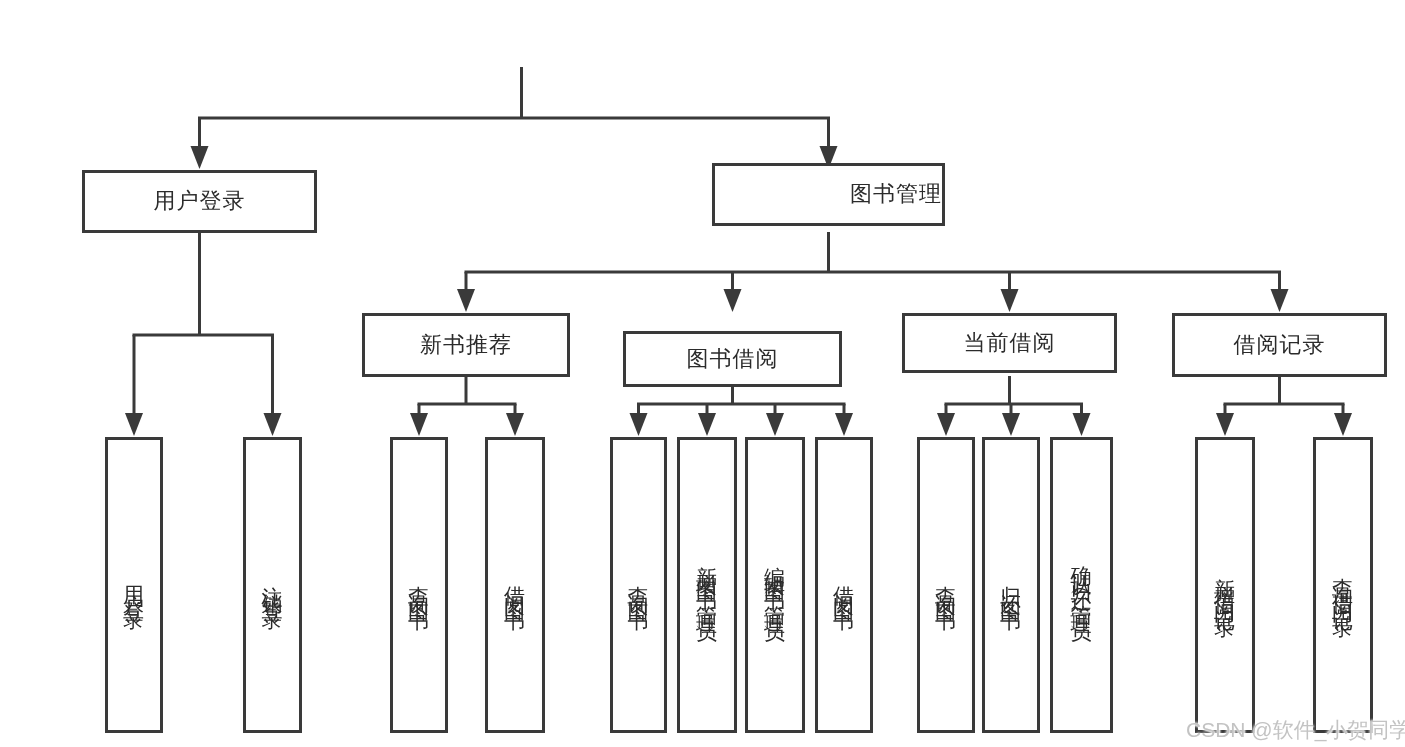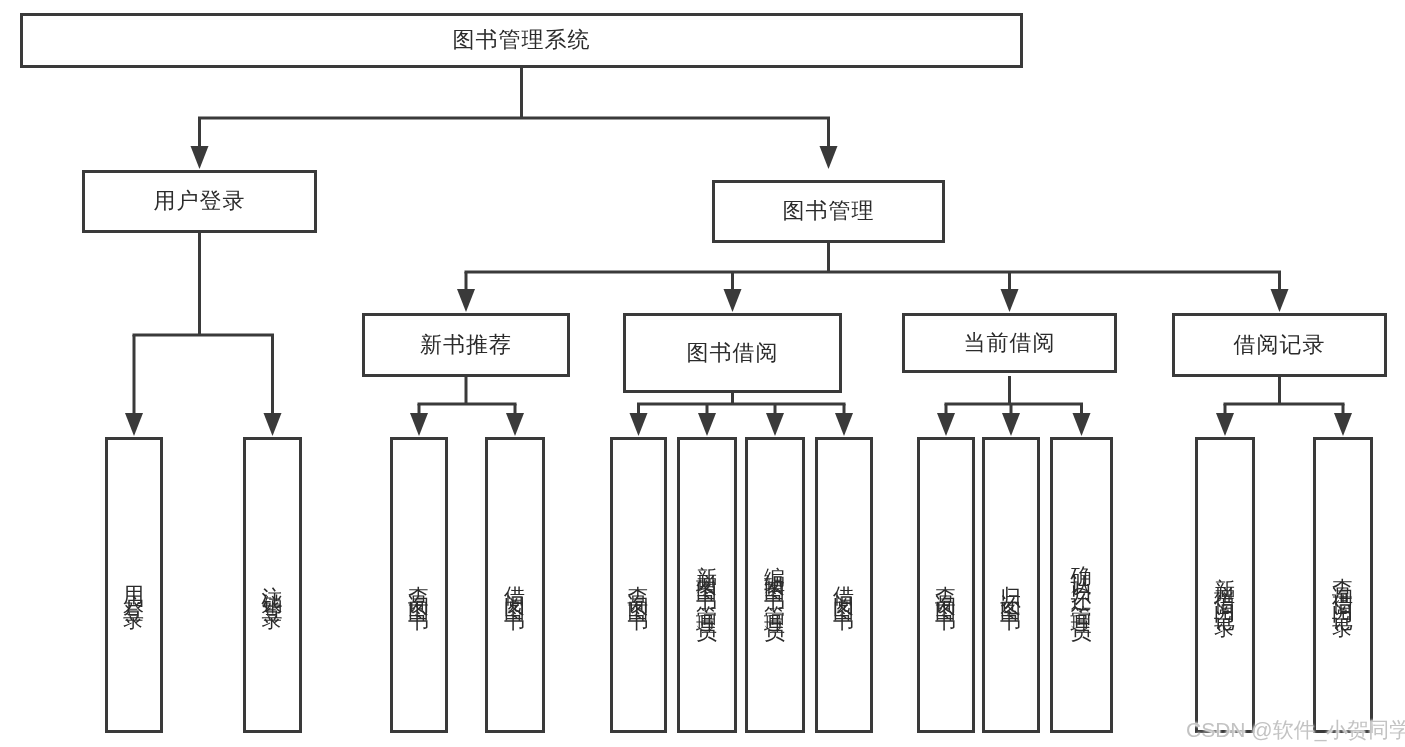--- a/index.html
+++ b/index.html
@@ -109,33 +109,30 @@
       <polygon points="1072.5,413 1090.5,413 1081.5,436" fill="#3a3a3a"></polygon>
       <line x1="1279.5" y1="376" x2="1279.5" y2="404" stroke="#3a3a3a" stroke-width="3"></line>
       <line x1="1223.5" y1="404" x2="1344.5" y2="404" stroke="#3a3a3a" stroke-width="3"></line>
       <line x1="1225" y1="404" x2="1225" y2="419" stroke="#3a3a3a" stroke-width="3"></line>
       <polygon points="1216,413 1234,413 1225,436" fill="#3a3a3a"></polygon>
       <line x1="1343" y1="404" x2="1343" y2="419" stroke="#3a3a3a" stroke-width="3"></line>
       <polygon points="1334,413 1352,413 1343,436" fill="#3a3a3a"></polygon>
     </svg>
 
   <div id="watermark" style="left: 1186px; top: 716px; color: rgb(195, 195, 195);">CSDN @软件_小贺同学</div>
-<div class="node" style="left: 20px; top: 13px; width: 1003px; height: 55px;">
-      <span class="label">图书管理系统</span>
-    </div>
     <div class="node" style="left: 82px; top: 170px; width: 235px; height: 63px;">
       <span class="label">用户登录</span>
     </div>
-    <div class="node" style="left: 712px; top: 180px; width: 233px; height: 63px;">
+    <div class="node" style="left: 712px; top: 163px; width: 233px; height: 63px; justify-content: flex-end;">
       <span class="label">图书管理</span>
     </div>
     <div class="node" style="left: 362px; top: 313px; width: 208px; height: 64px; font-family: Liberation Serif, serif;">
       <span class="label">新书推荐</span>
     </div>
-    <div class="node" style="left: 623px; top: 313px; width: 219px; height: 80px;">
+    <div class="node" style="left: 623px; top: 331px; width: 219px; height: 56px;">
       <span class="label">图书借阅</span>
     </div>
     <div class="node" style="left: 902px; top: 313px; width: 215px; height: 60px;">
       <span class="label">当前借阅</span>
     </div>
     <div class="node" style="left: 1172px; top: 313px; width: 215px; height: 64px;">
       <span class="label">借阅记录</span>
     </div>
     <div class="node vertical" style="left: 105px; top: 437px; width: 58px; height: 296px;">
       <span class="label">用户登录</span>

